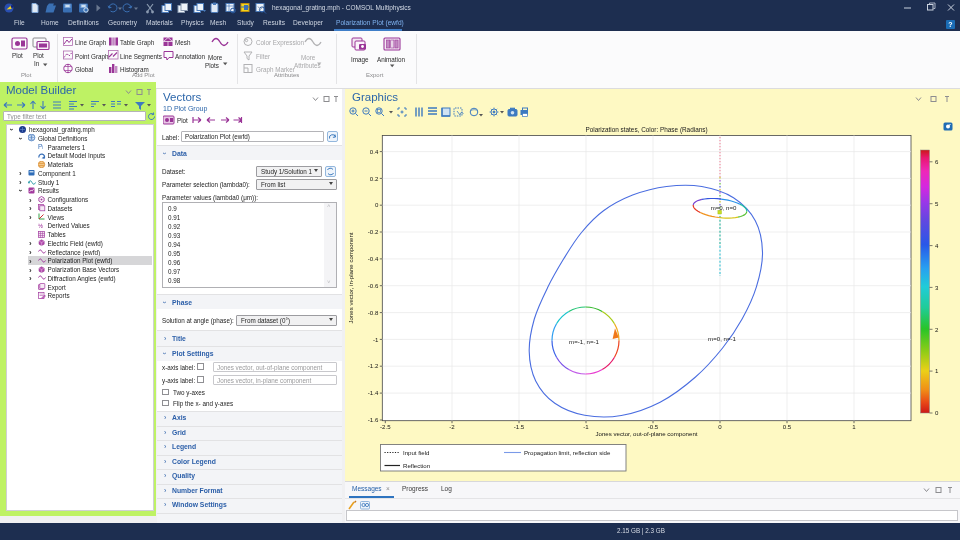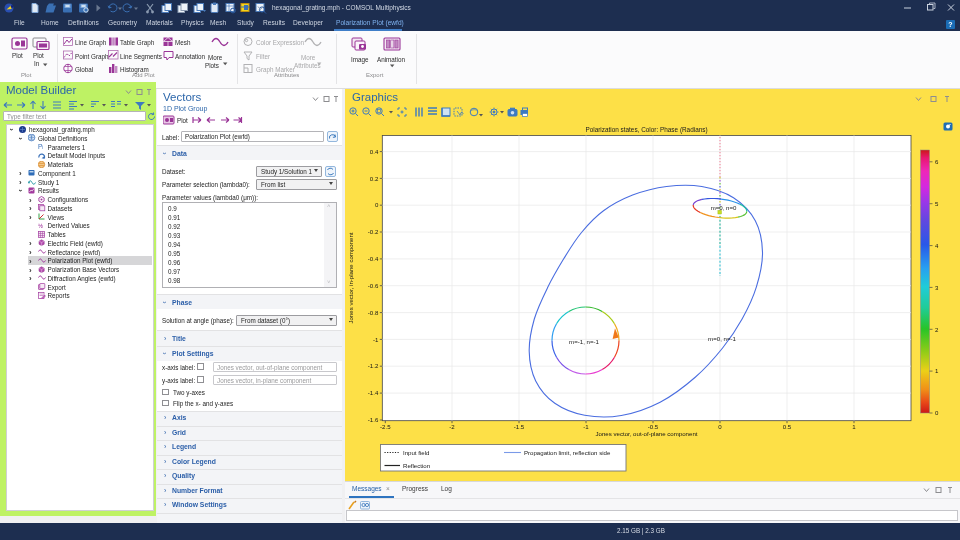--- a/index.html
+++ b/index.html
@@ -441,21 +441,21 @@
 <div class="chev" style="left:7px;top:383.0px;">›</div>
 <div class="sect" style="left:15px;top:383.0px;">Quality</div>
 <div class="sep" style="left:0;top:394.5px;width:185px;"></div>
 <div class="chev" style="left:7px;top:397.5px;">›</div>
 <div class="sect" style="left:15px;top:397.5px;">Number Format</div>
 <div class="sep" style="left:0;top:409.0px;width:185px;"></div>
 <div class="chev" style="left:7px;top:412.0px;">›</div>
 <div class="sect" style="left:15px;top:412.0px;">Window Settings</div>
 <div class="sep" style="left:0;top:423.5px;width:185px;"></div>
 </div>
-<div class="abs" id="gfxpanel" style="left:345px;top:89px;width:615px;height:392px;background:#fde047;">
+<div class="abs" id="gfxpanel" style="left:345px;top:89px;width:615px;height:392px;background:#fef9c3;">
 <div class="hdr" style="left:7px;top:2px;">Graphics</div>
 <svg class="abs" style="left:570px;top:6px" width="40" height="8" viewBox="0 0 40 8">
       <path d="M1 2.5 l2.5 3 2.5-3" fill="none" stroke="#8d8d90" stroke-width="1"></path>
       <rect x="16" y="1.5" width="5" height="5" fill="none" stroke="#8d8d90" stroke-width="1"></rect>
       <path d="M32 1 v6 M30 1.5 h4" fill="none" stroke="#8d8d90" stroke-width="1"></path>
     </svg>
 <svg class="abs" style="left:3px;top:17px" width="180" height="12" viewBox="0 0 180 12">
 <g fill="none" stroke="#3d7ac0" stroke-width="1">
 <circle cx="5" cy="5" r="3.2"></circle>
         <path d="M7.5 7.5 l2.5 2.5 M3.5 5 h3 M5 3.5 v3"></path>

